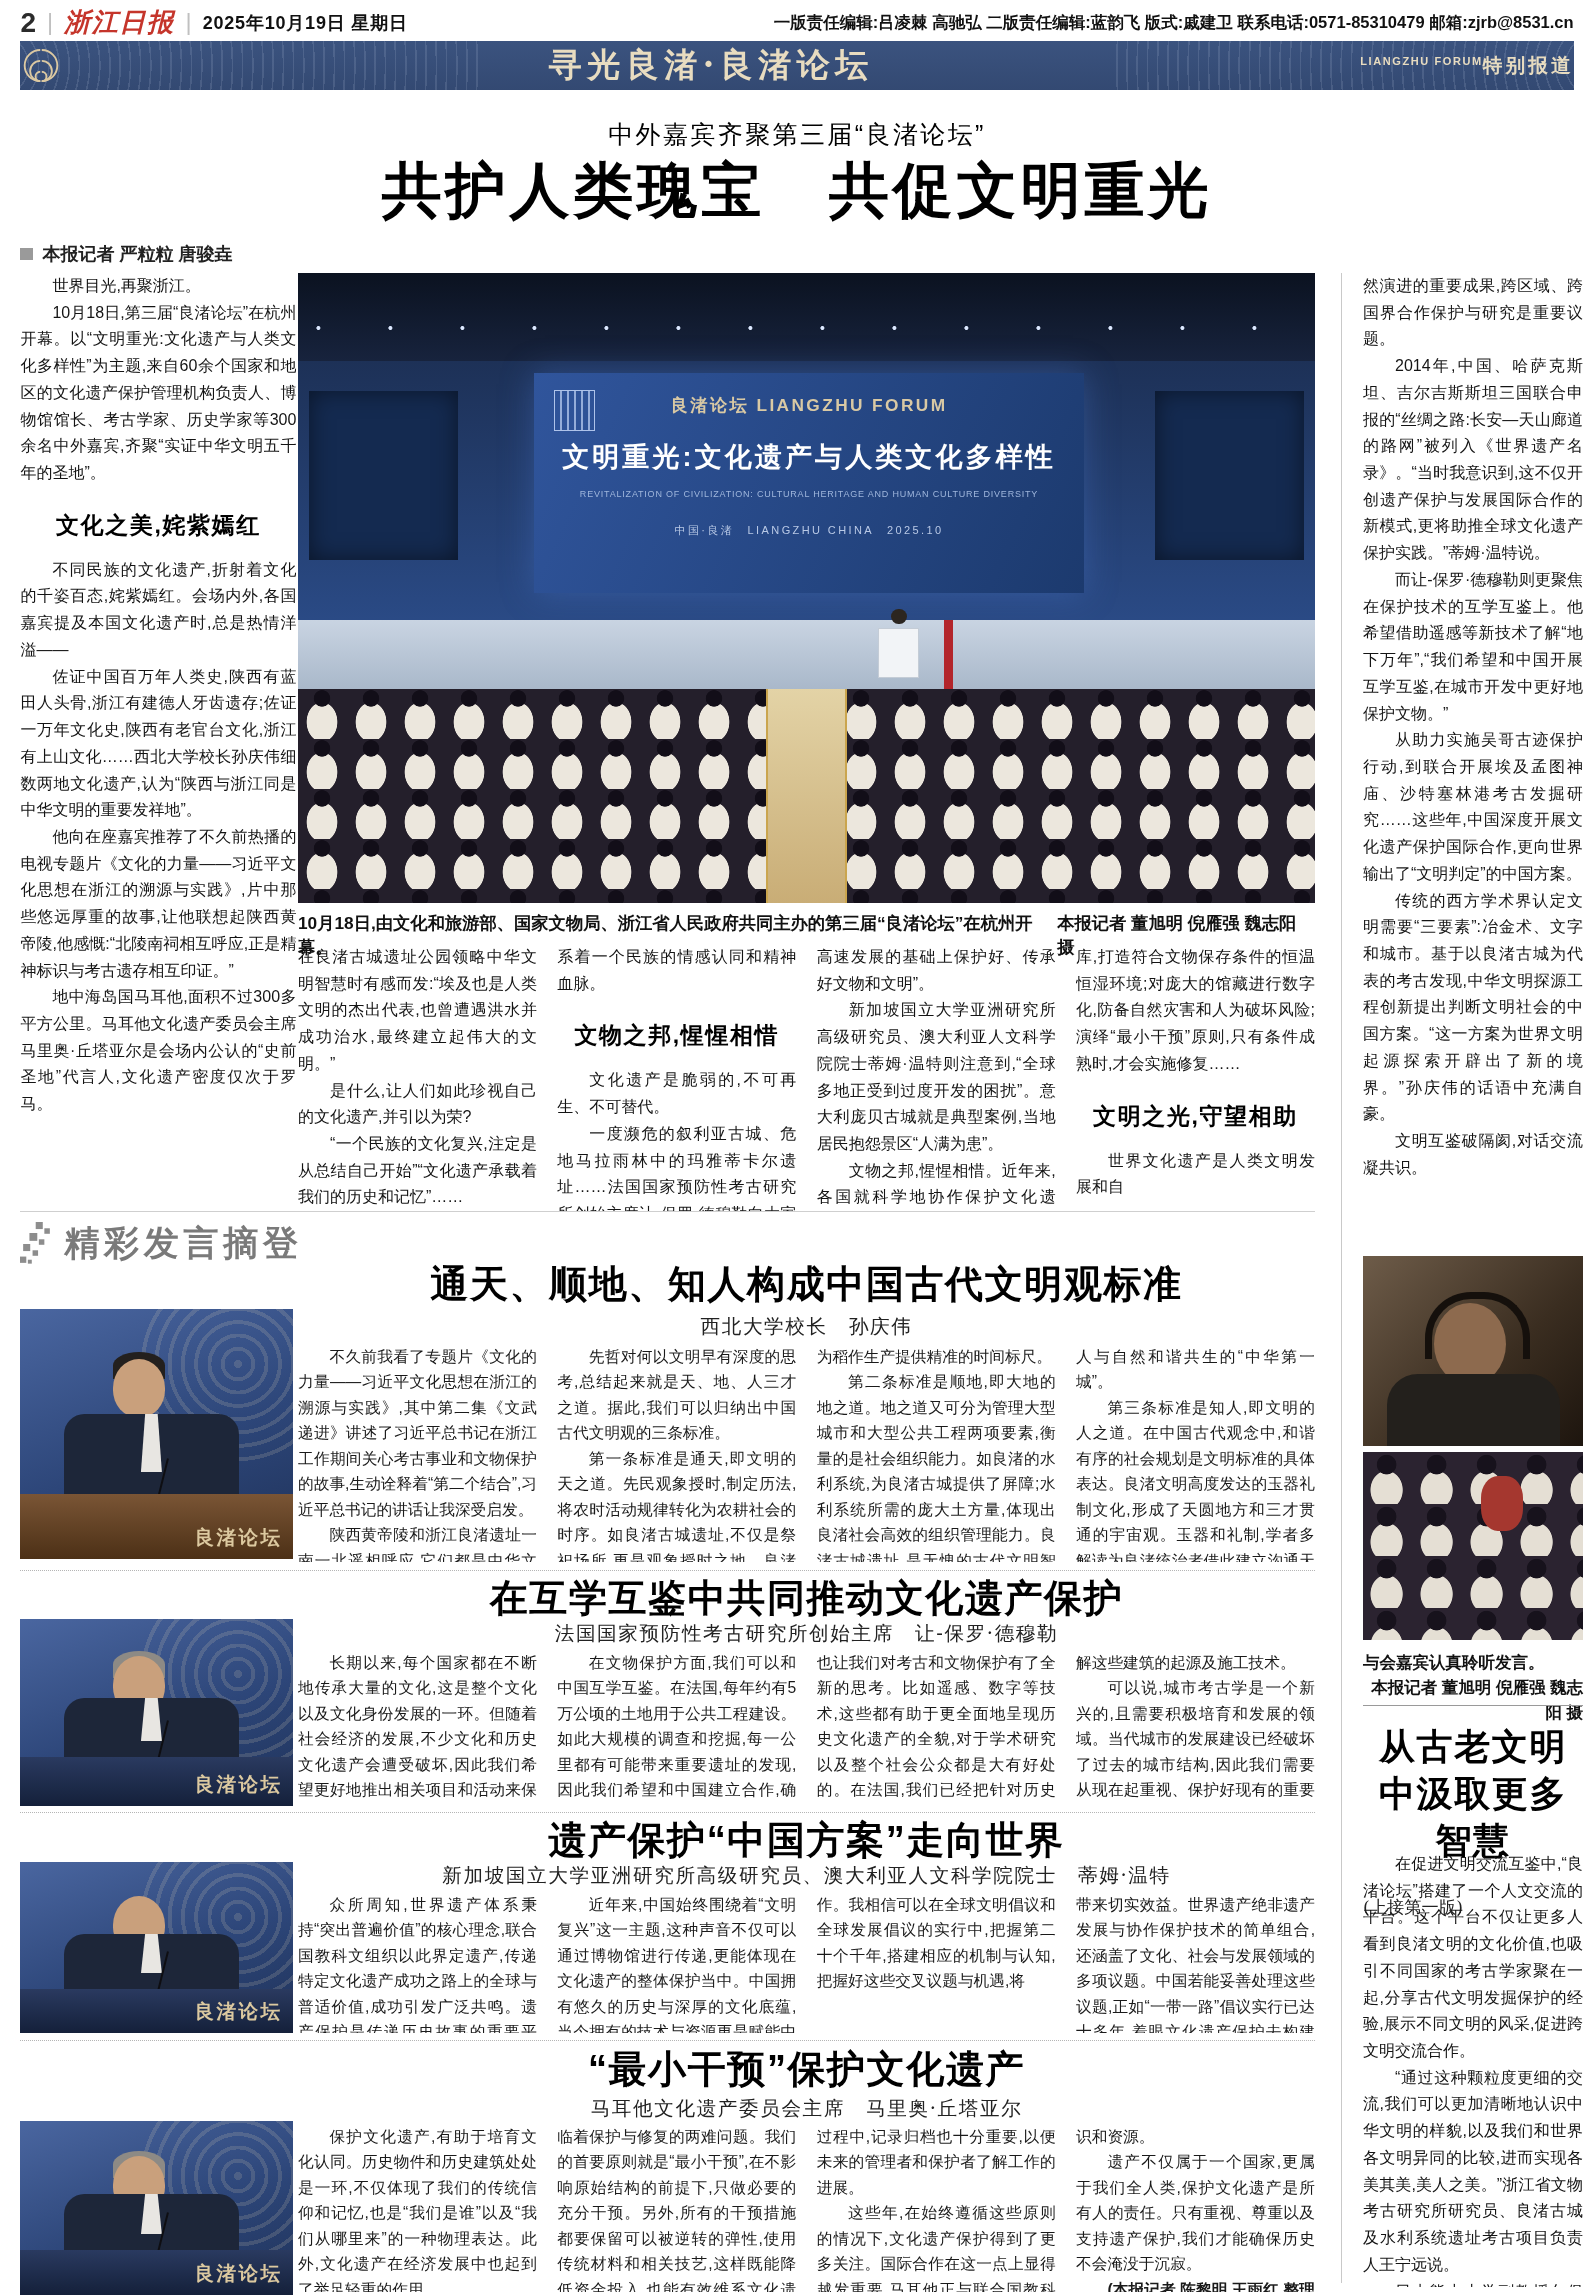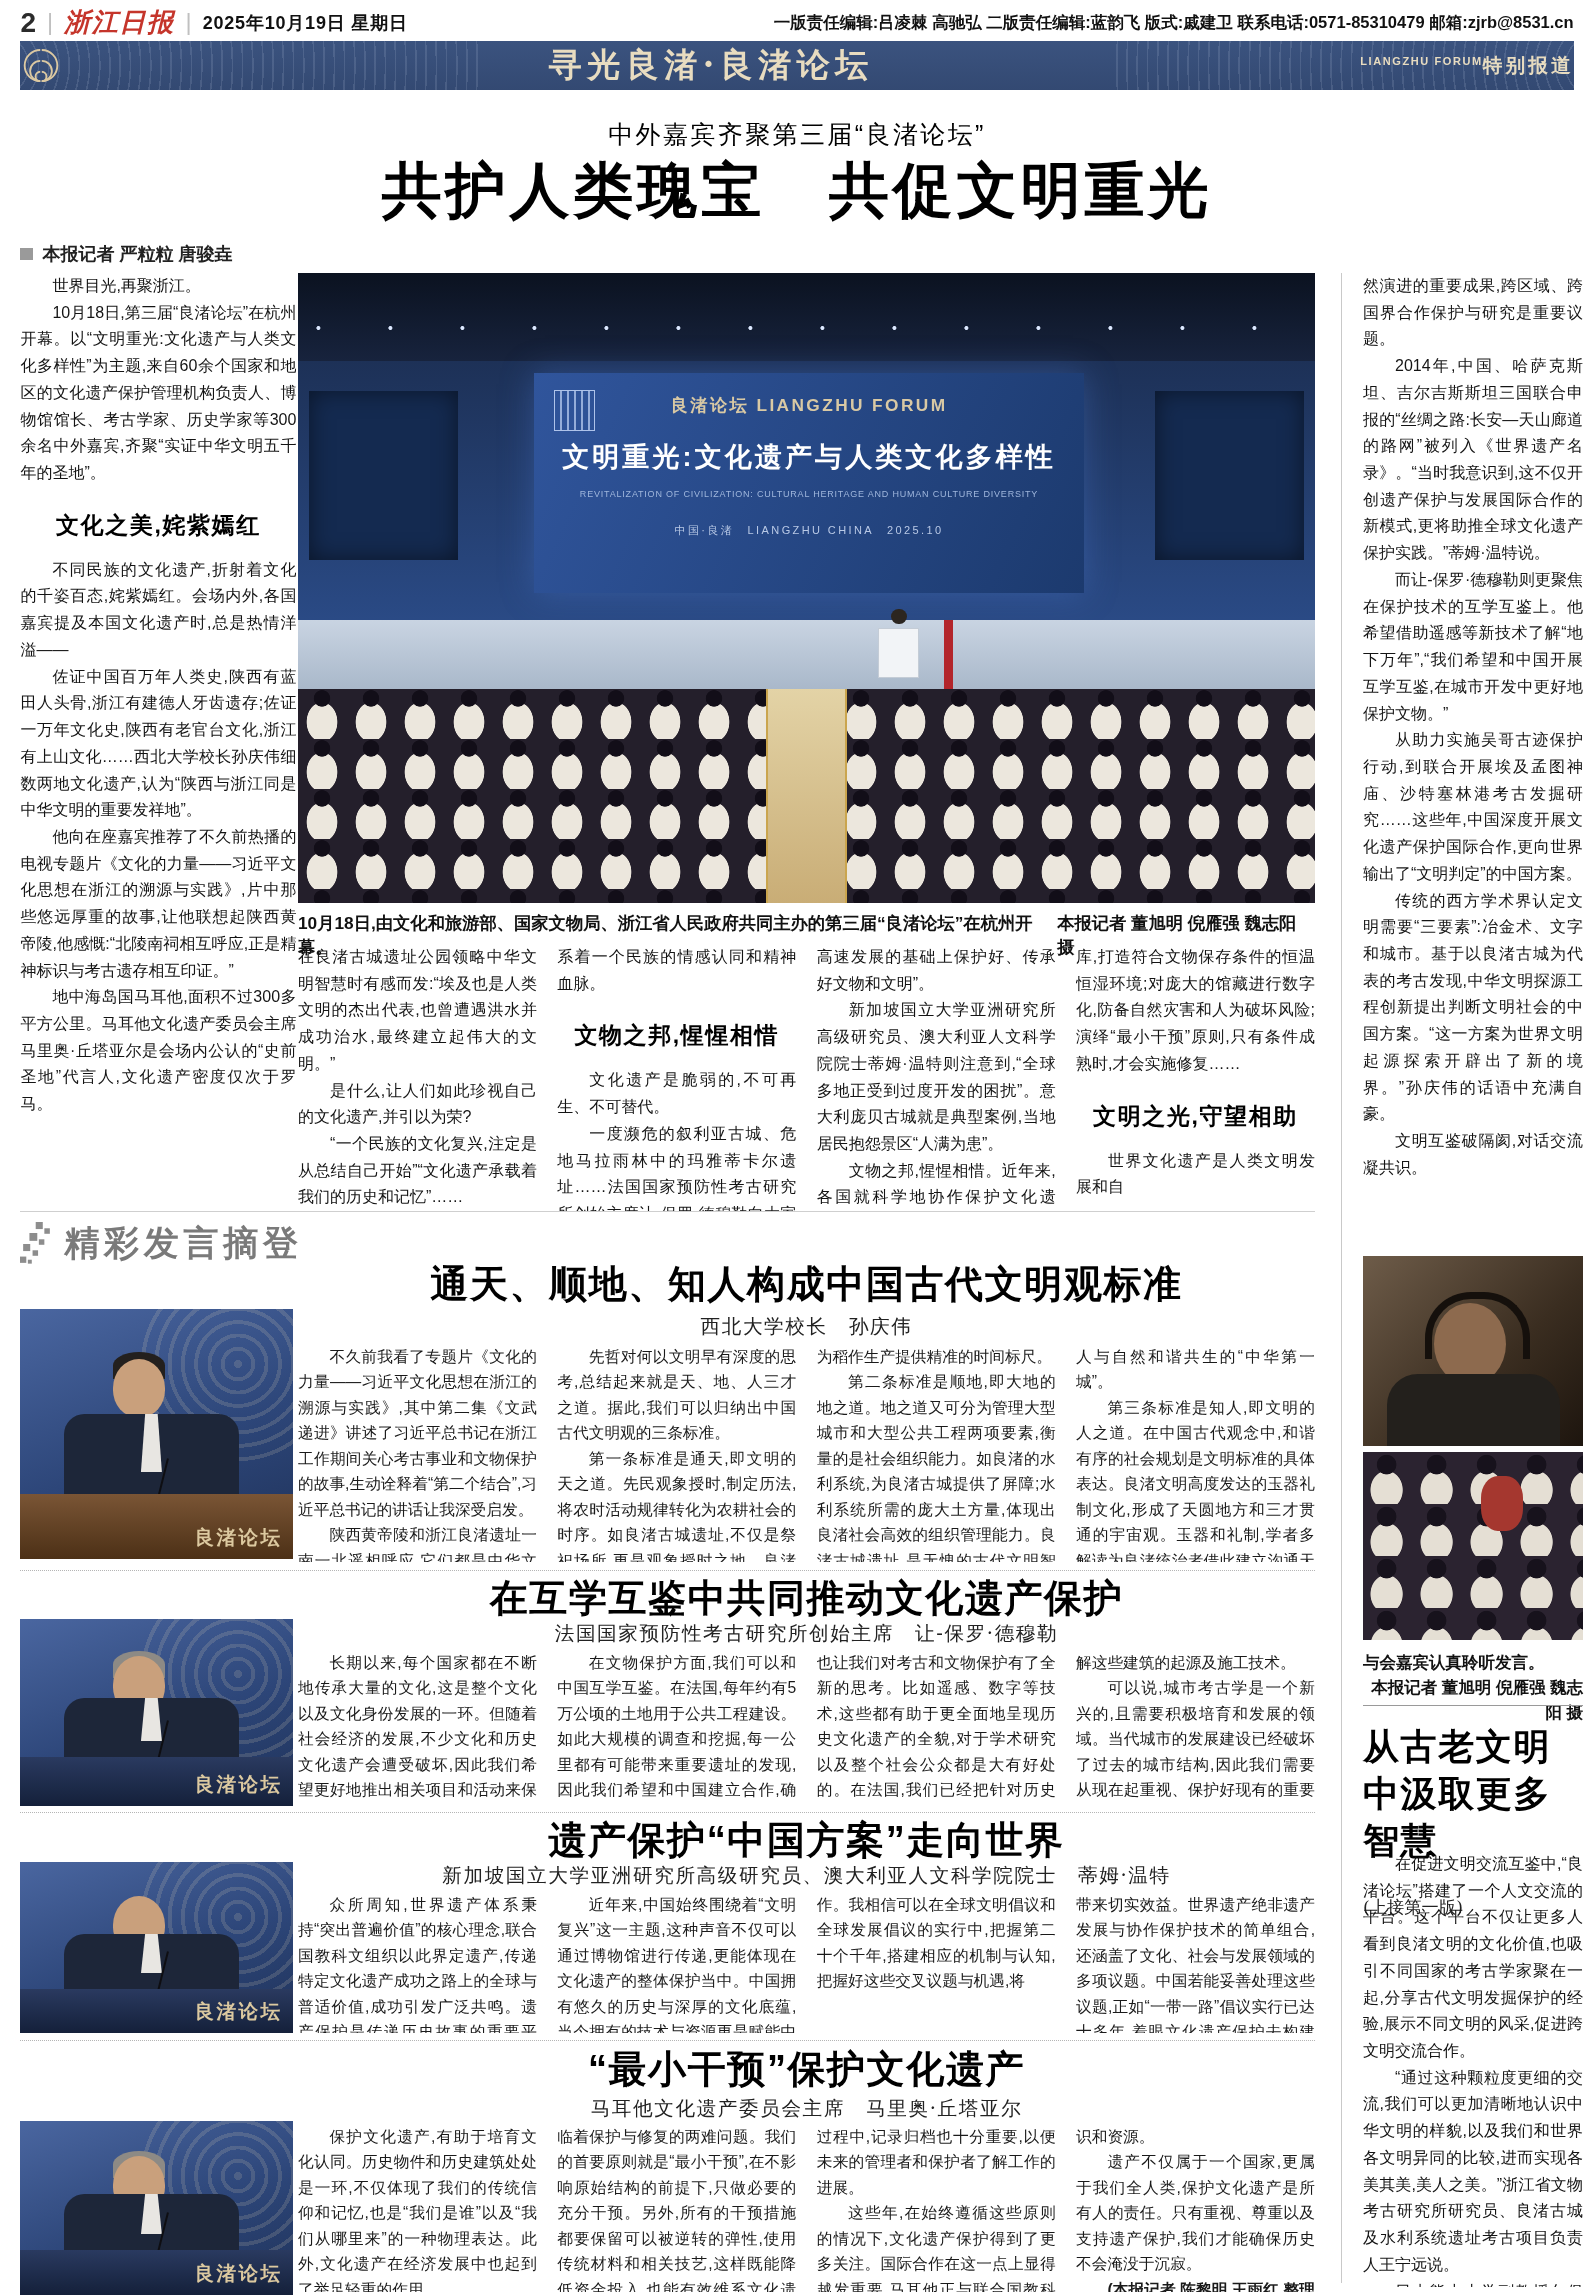--- a/index.html
+++ b/index.html
@@ -142,21 +142,21 @@
     background-image:
       radial-gradient(circle 10.2px at 23.6px 12.6px, #17121c 0 9.4px, transparent 10.2px),
       radial-gradient(ellipse 17.3px 20.4px at 23.6px 38px, #e5dfd4 0 15.7px, transparent 16.5px);
     background-size:50px 52px; }
   .rr-b .red { position:absolute; left:118px; top:23.6px; width:42px; height:55px; border-radius:40%;
     background:#a5372f; }
   .rr-caption { position:absolute; left:1363px; top:1650px; width:220px; font-size:16.5px;
     font-weight:bold; color:#111; line-height:1.5; }
   .rr-caption .cr { display:block; text-align:right; }
   .rr-rule { position:absolute; left:1363px; top:1705px; width:220px; height:0.8px; background:#9a9a9a; }
-  .rr-title { position:absolute; left:1363px; top:1724px; width:220px; text-align:left;
+  .rr-title { position:absolute; left:1363px; top:1724px; width:220px; text-align:center;
     font-size:36px; font-weight:bold; color:#000; line-height:1.3; letter-spacing:1.6px; }
   .rr-note { position:absolute; left:1363px; top:1895px; width:220px;
     font-family:"DejaVu Serif","Liberation Serif",serif; font-size:17.3px; color:#222; }
   .rr-body { position:absolute; left:1363px; top:1851px; width:220px; height:436px; overflow:hidden; }
 </style>
 </head>
 <body>
 
 <div class="header-bar">
   <div class="hb-left">

